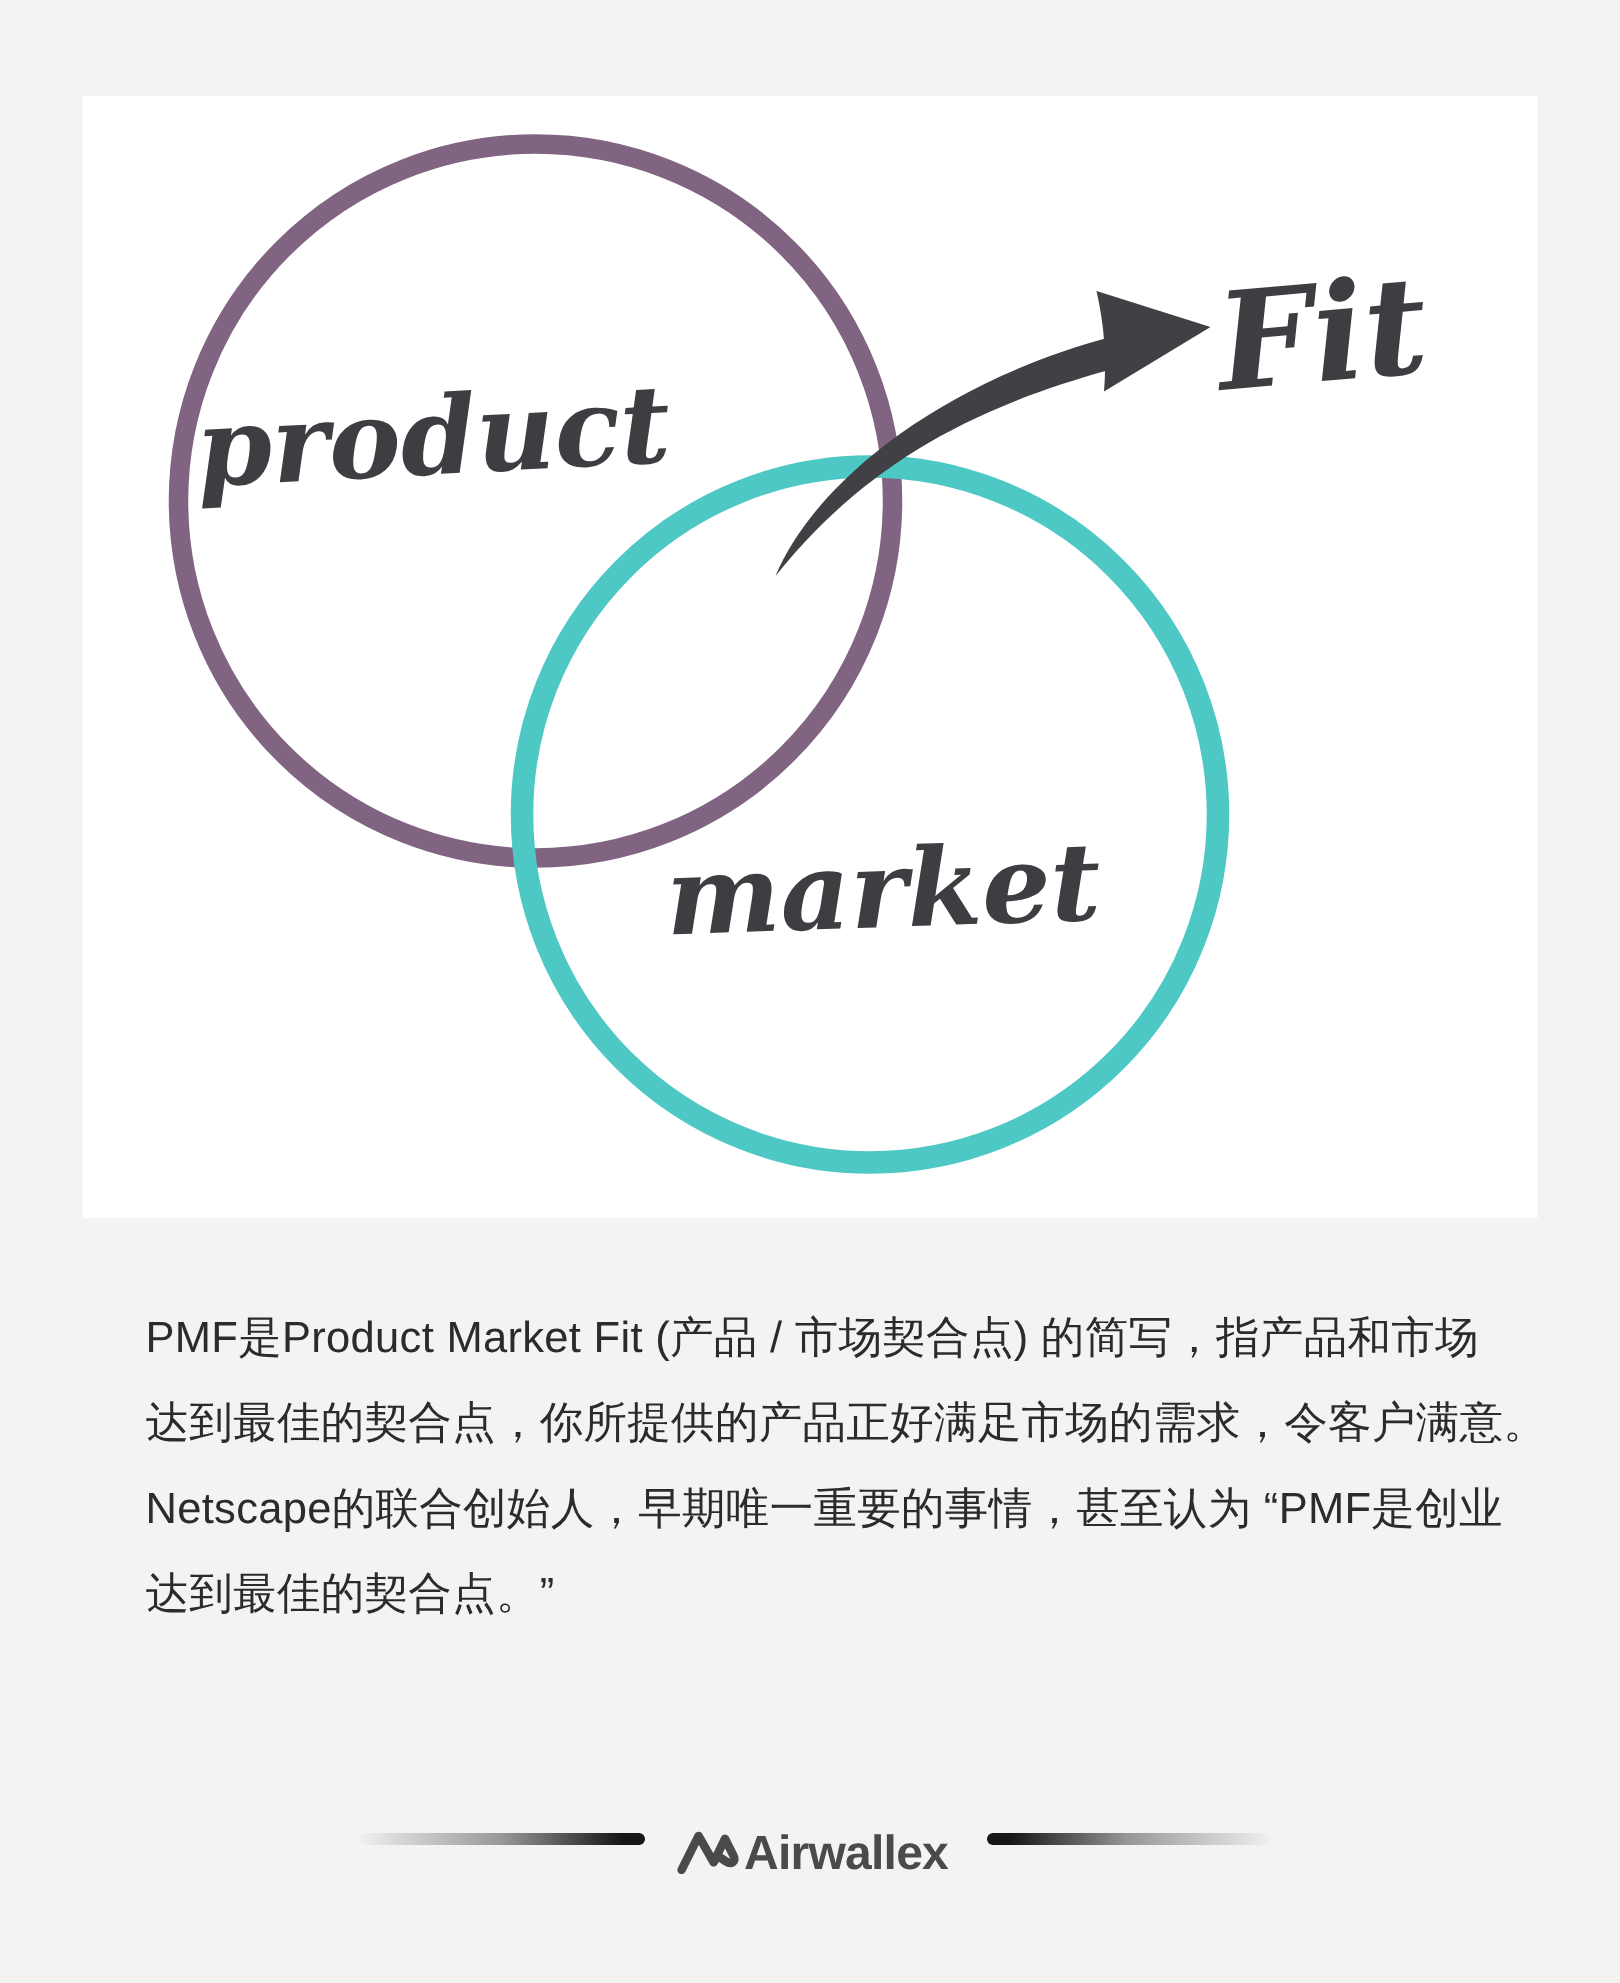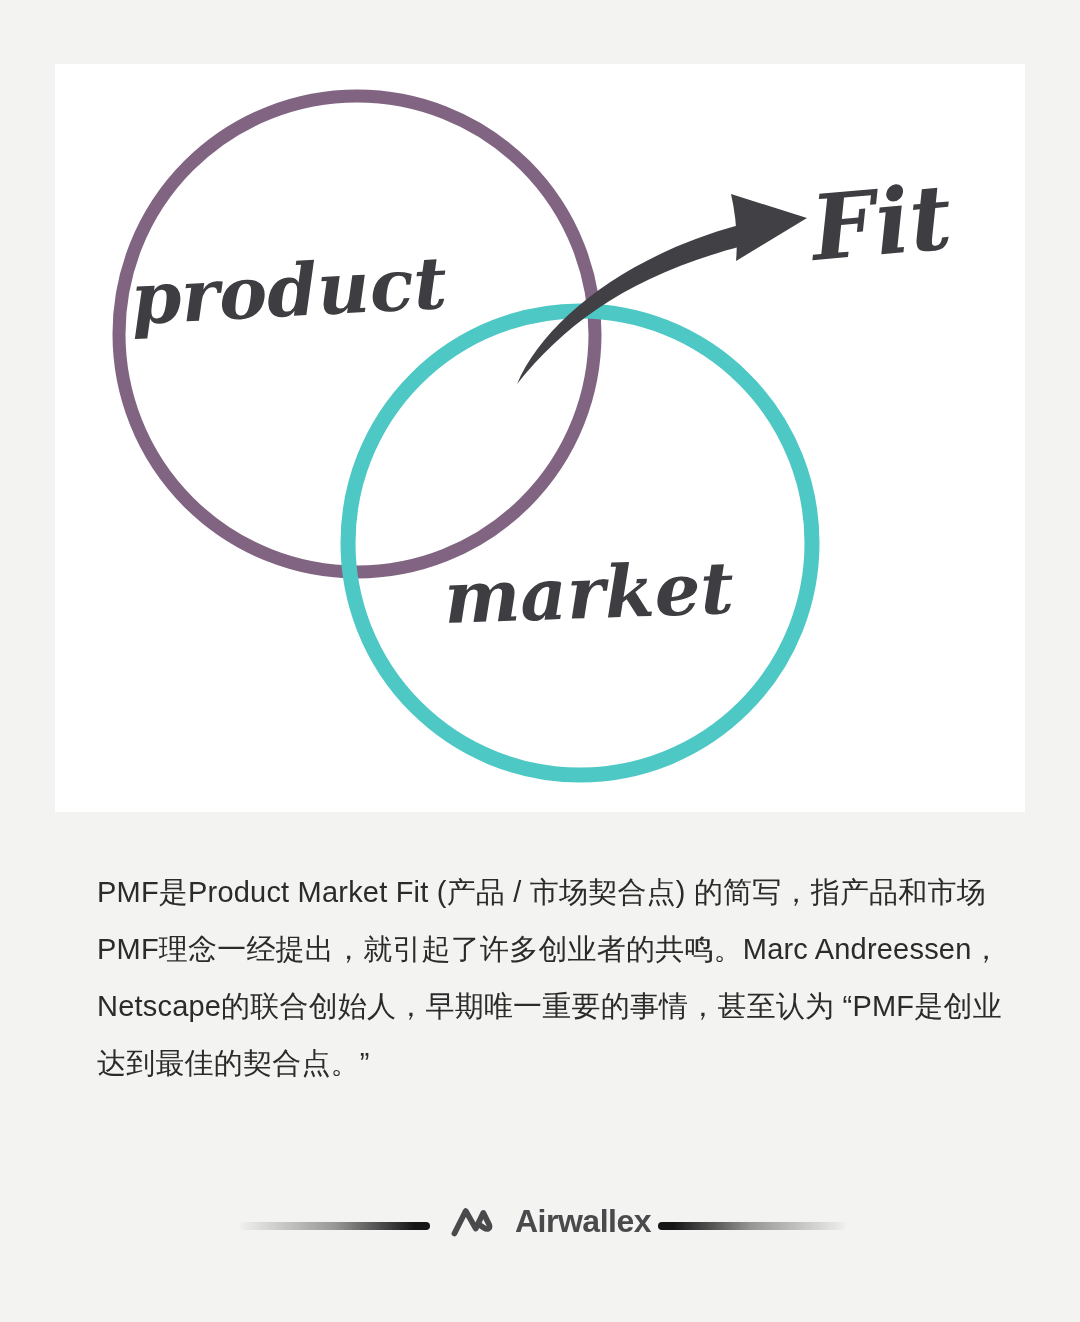--- a/index.html
+++ b/index.html
@@ -33,22 +33,22 @@
   }
   .rule-left{
     left:240px;width:190px;
     background:linear-gradient(to right, rgba(170,170,170,0.05), rgba(90,90,90,0.6) 50%, #151515 92%);
   }
   .rule-right{
     left:658px;width:188px;
     background:linear-gradient(to left, rgba(170,170,170,0.05), rgba(90,90,90,0.6) 50%, #151515 92%);
   }
   .logo{
-    position:absolute;left:450px;top:2px;height:46px;
-    display:flex;align-items:center;gap:21px;
+    position:absolute;left:450px;top:12px;height:46px;
+    display:flex;align-items:flex-end;gap:2px;
   }
   .logo-mark{width:44px;height:40px;}
   .logo-text{
     font-size:32px;font-weight:bold;color:#4a4a4c;letter-spacing:-0.5px;
   }
 </style>
 </head>
 <body>
 
 <div>
@@ -65,21 +65,21 @@
       <path d="M 676 130 L 752 154 L 681 197 C 683 175 681 152 676 130 Z" fill="#404045"></path>
 
       <text class="script-text" x="234" y="252" font-size="72" text-anchor="middle" transform="rotate(-3 234 232)" fill="#3d3d42">product</text>
       <text class="script-text" x="534" y="554" font-size="72" text-anchor="middle" transform="rotate(-2 534 534)" fill="#3d3d42">market</text>
       <text class="script-text" x="826" y="190" font-size="90" text-anchor="middle" transform="rotate(-5 826 155)" fill="#3d3d42">Fit</text>
     </svg>
   </div>
 
   <div class="description">
     <div class="desc-line">PMF是Product Market Fit (产品 / 市场契合点) 的简写，指产品和市场</div>
-    <div class="desc-line">PMF理念一经提出，就引起了许多创业者的共鸣。Marc Andreessen，</div>
+    <div class="desc-line">达到最佳的契合点，你所提供的产品正好满足市场的需求，令客户满意。</div>
     <div class="desc-line">Netscape的联合创始人，早期唯一重要的事情，甚至认为 “PMF是创业</div>
     <div class="desc-line">达到最佳的契合点。”</div>
   </div>
 
   <div class="footer">
     <div class="rule rule-left"></div>
     <div class="logo">
       <svg class="logo-mark" viewBox="0 0 70 52">
         <path d="M 7 46 L 25 10 L 41 38 L 53 13 L 62 31 C 65 37 60 41 54 37 L 48 33" fill="none" stroke="#4a4a4c" stroke-width="9" stroke-linecap="round" stroke-linejoin="round"></path>
       </svg>

